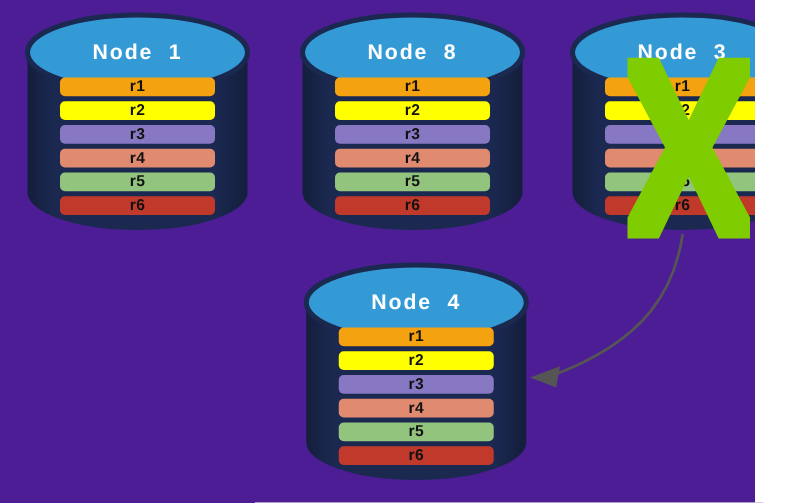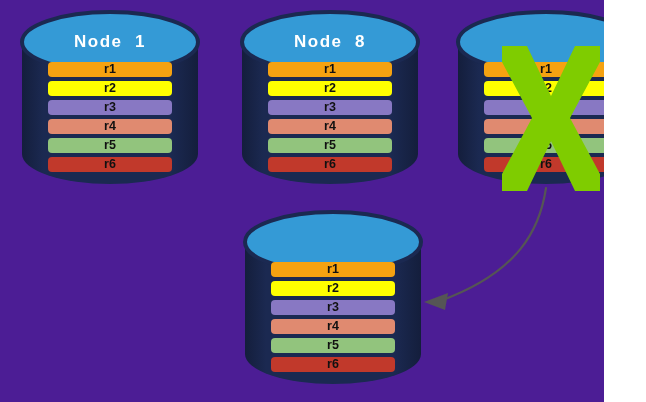--- a/index.html
+++ b/index.html
@@ -163,20 +163,21 @@
         <linearGradient id="bodyGrad3" x1="0" y1="0" x2="1" y2="0">
           <stop offset="0%" stop-color="#141E3C"></stop>
           <stop offset="12%" stop-color="#1B2951"></stop>
           <stop offset="85%" stop-color="#1B2951"></stop>
           <stop offset="100%" stop-color="#141E3C"></stop>
         </linearGradient>
       </defs>
       <path d="M2,34 L2,146 A88,30 0 0 0 178,146 L178,34 Z" fill="url(#bodyGrad3)"></path>
       <ellipse cx="90" cy="34" rx="88" ry="30" fill="#349AD6" stroke="#1B2951" stroke-width="4"></ellipse>
     </svg>
+    <div class="node-title" style="top:24px;">Node  3</div>
     <div class="rows" style="top:54px; padding:0 28px; box-sizing:border-box;">
       <div class="row-bar" style="background:#F5A211;">
         <span class="row-label">r1</span>
       </div>
       <div class="row-bar" style="background:#FFFF00;">
         <span class="row-label">r2</span>
       </div>
       <div class="row-bar" style="background:#8878C3;">
         <span class="row-label">r3</span>
       </div>
@@ -202,20 +203,21 @@
         <linearGradient id="bodyGrad4" x1="0" y1="0" x2="1" y2="0">
           <stop offset="0%" stop-color="#141E3C"></stop>
           <stop offset="12%" stop-color="#1B2951"></stop>
           <stop offset="85%" stop-color="#1B2951"></stop>
           <stop offset="100%" stop-color="#141E3C"></stop>
         </linearGradient>
       </defs>
       <path d="M2,34 L2,146 A88,30 0 0 0 178,146 L178,34 Z" fill="url(#bodyGrad4)"></path>
       <ellipse cx="90" cy="34" rx="88" ry="30" fill="#349AD6" stroke="#1B2951" stroke-width="4"></ellipse>
     </svg>
+    <div class="node-title" style="top:24px;">Node  4</div>
     <div class="rows" style="top:54px; padding:0 28px; box-sizing:border-box;">
       <div class="row-bar" style="background:#F5A211;">
         <span class="row-label">r1</span>
       </div>
       <div class="row-bar" style="background:#FFFF00;">
         <span class="row-label">r2</span>
       </div>
       <div class="row-bar" style="background:#8878C3;">
         <span class="row-label">r3</span>
       </div>

